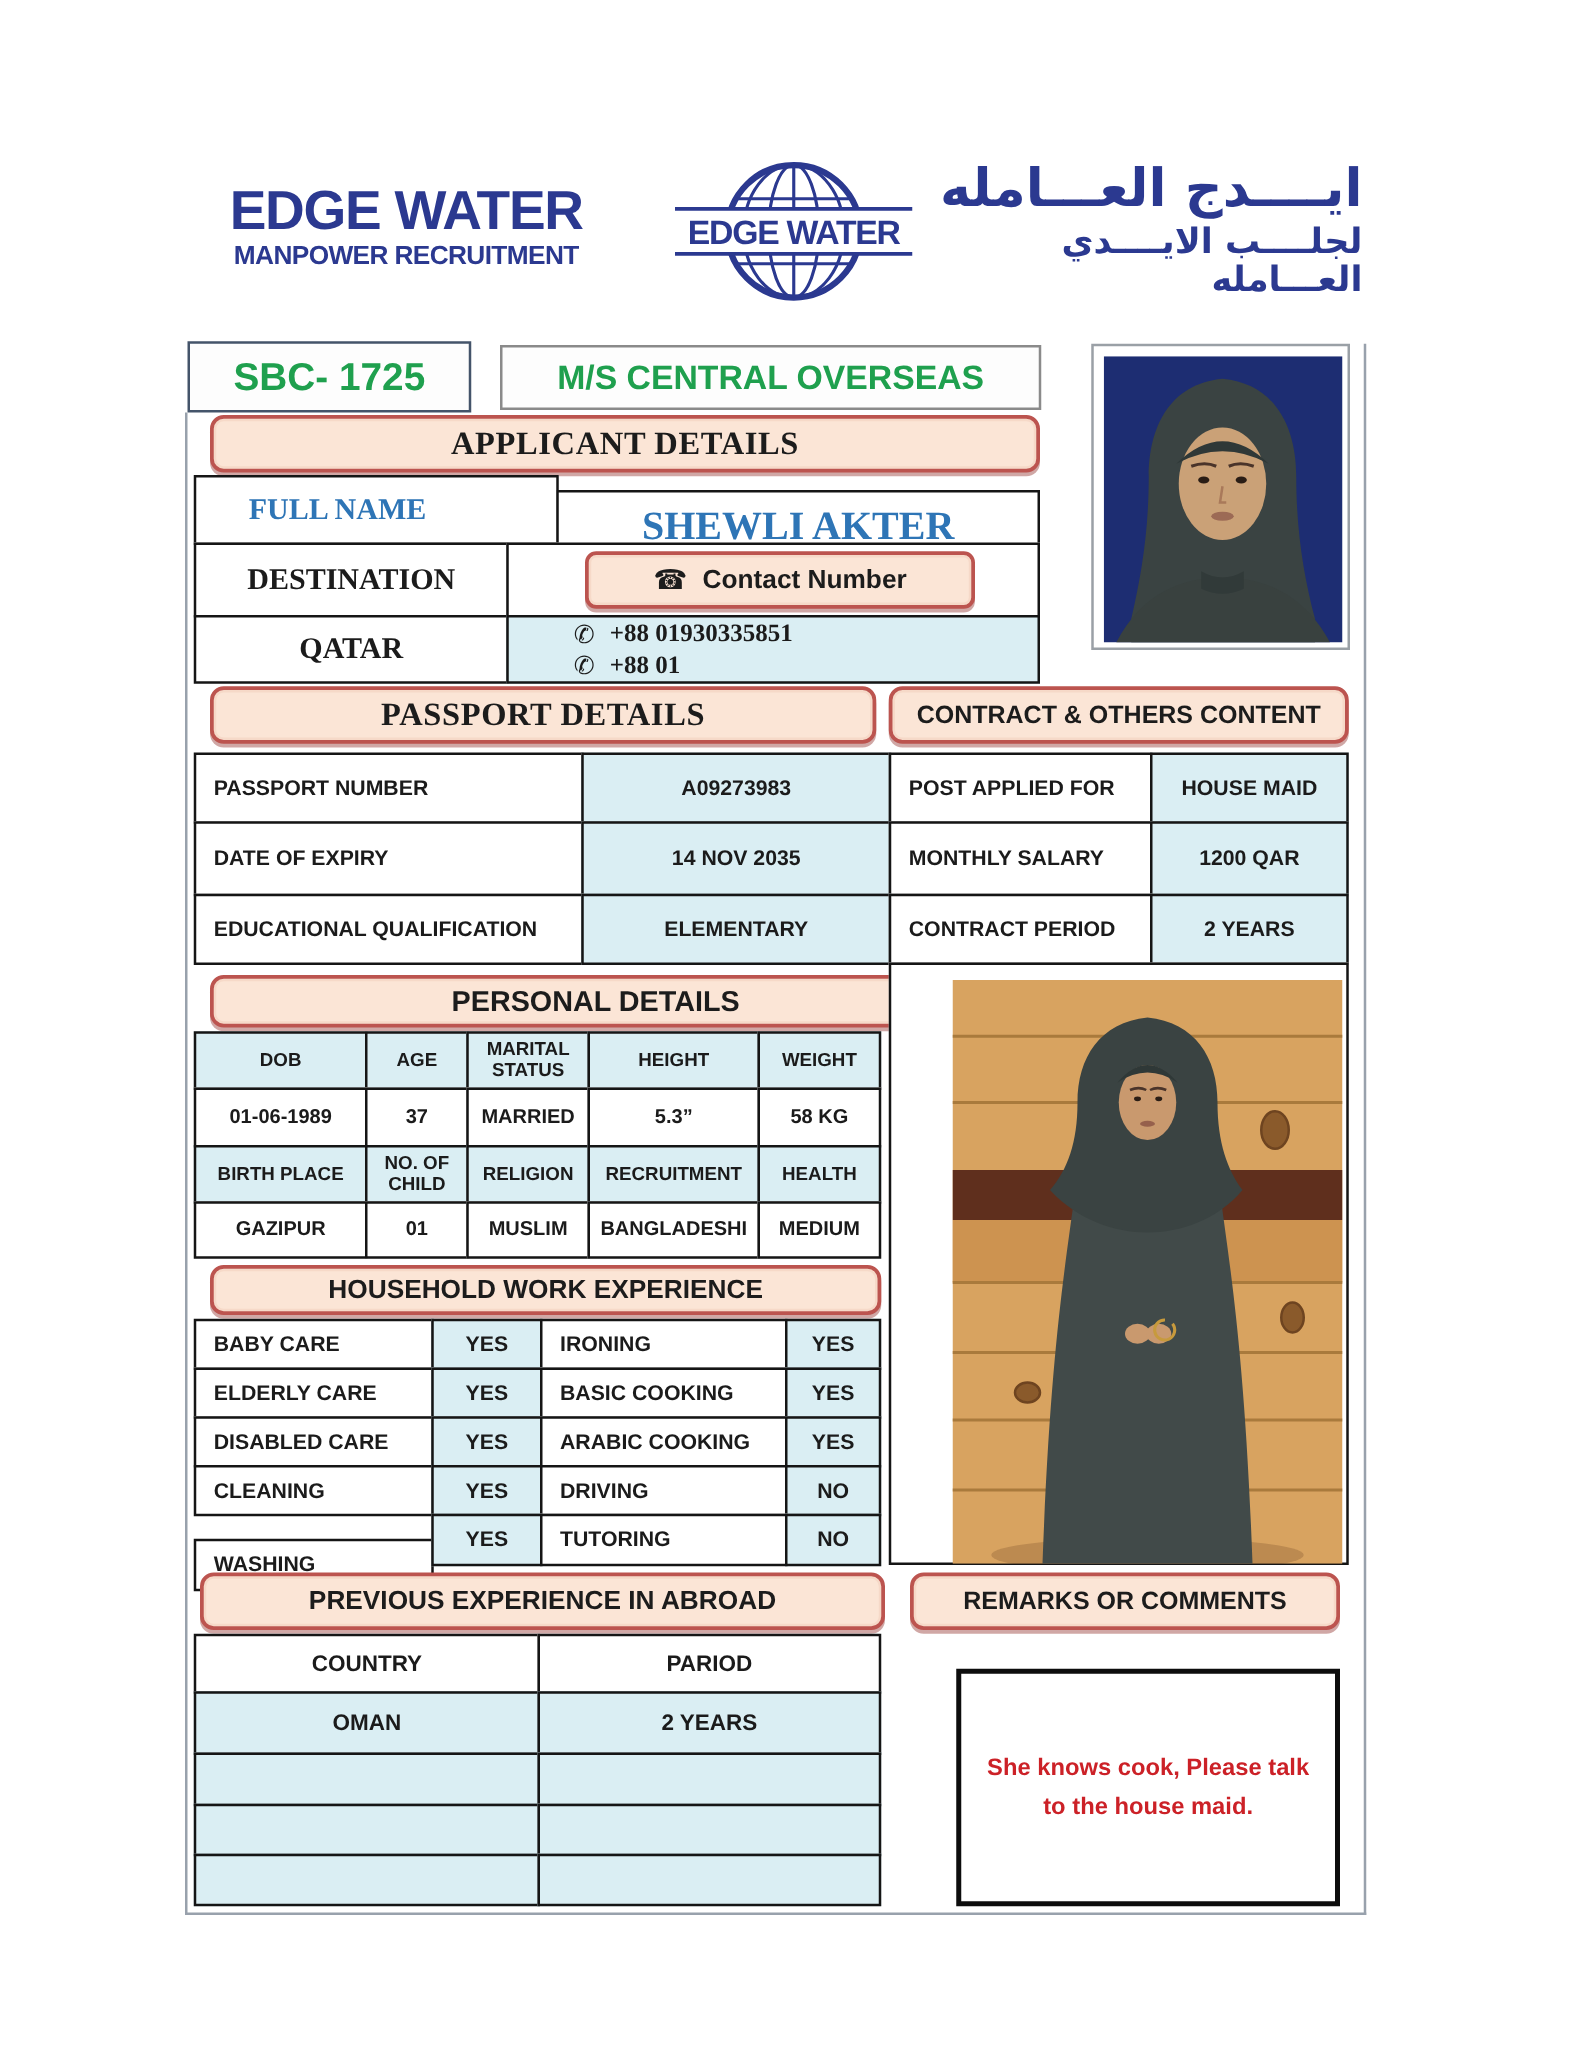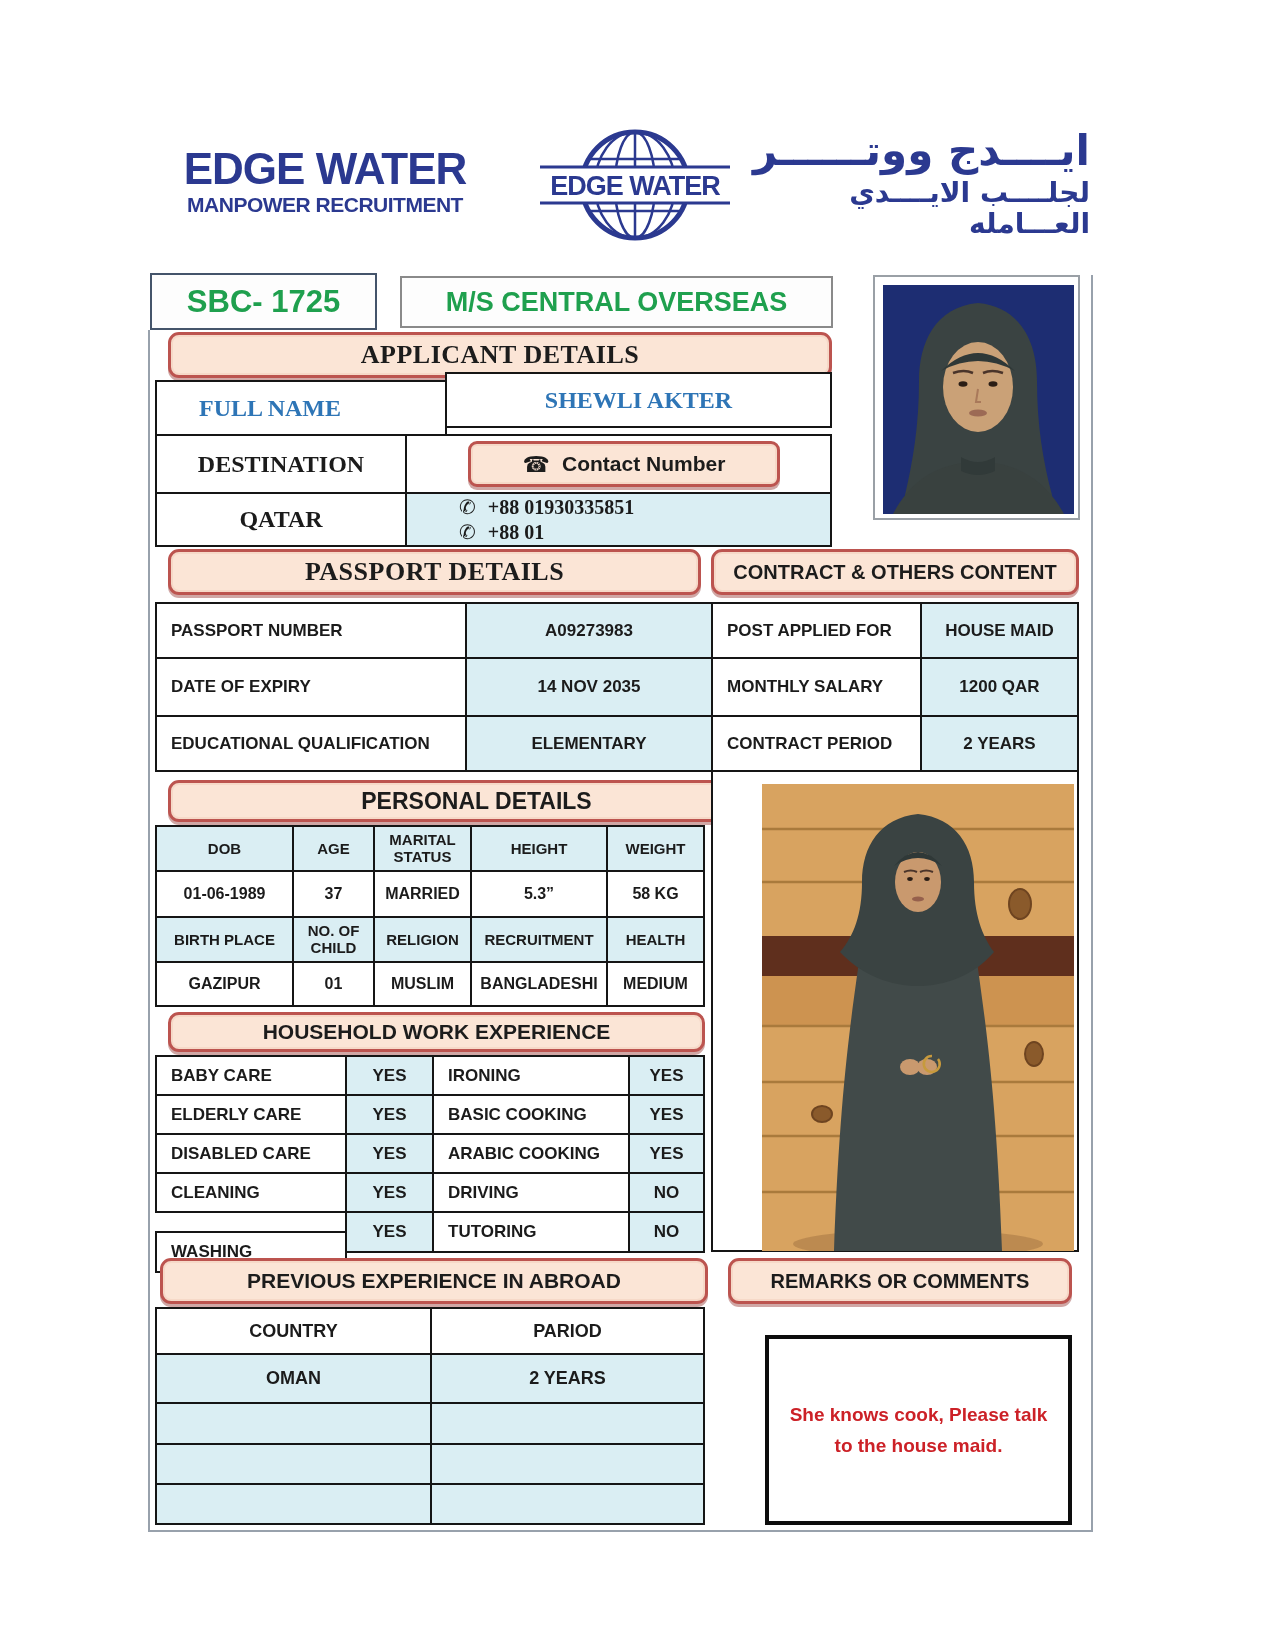--- a/index.html
+++ b/index.html
@@ -54,21 +54,21 @@
         <line x1="95" y1="10" x2="95" y2="116"></line>
       </g>
       <rect x="0" y="45" width="190" height="36" fill="#ffffff"></rect>
       <line x1="0" y1="45" x2="190" y2="45" stroke="#2b3990" stroke-width="3"></line>
       <line x1="0" y1="81" x2="190" y2="81" stroke="#2b3990" stroke-width="3"></line>
       <text x="95" y="73" text-anchor="middle" font-family="Liberation Sans, sans-serif" font-size="27" font-weight="bold" fill="#2b3990" letter-spacing="-1">EDGE WATER</text>
     </svg>
   </div>
 
   <div class="abs arabic" style="left:750px;top:128px;width:340px;">
-    <div style="font-size:42px;">ايــــدج ووتــــــر</div>
+    <div style="font-size:42px;">ايــــدج العـــامله</div>
     <div style="font-size:28px;margin-top:4px;">لجلــــب الايــــدي العـــامله</div>
   </div>
 
   <div class="frame-line" style="left:148px;top:330px;width:2px;height:1202px;"></div>
   <div class="frame-line" style="left:148px;top:1530px;width:945px;height:2px;"></div>
   <div class="frame-line" style="left:1091px;top:275px;width:2px;height:1257px;"></div>
 
   <div class="abs" style="left:150px;top:273px;width:227px;height:57px;border:2.5px solid #44546a;background:#fdfdfd;
        display:flex;align-items:center;justify-content:center;">
     <span class="green" style="font-size:31px;font-weight:bold;">SBC- 1725</span>
@@ -96,21 +96,21 @@
     </svg>
   </div>
 
   <div class="bar serif" style="left:168px;top:332px;width:664px;height:46px;font-size:26px;letter-spacing:0.5px;">
     <span>APPLICANT DETAILS</span>
   </div>
 
   <div class="cell serif blueTxt" style="left:155px;top:380px;width:292px;height:56px;font-size:24px;justify-content:flex-start;padding-left:42px;">
     <span>FULL NAME</span>
   </div>
-  <div class="cell serif blueTxt" style="left:445px;top:372px;width:387px;height:56px;font-size:24px;">
+  <div class="cell serif blueTxt" style="left:445px;top:392px;width:387px;height:56px;font-size:32px;">
     <span>SHEWLI AKTER</span>
   </div>
 
   <div class="cell serif" style="left:155px;top:434px;width:252px;height:60px;font-size:24px;">
     <span>DESTINATION</span>
   </div>
   <div class="cell" style="left:405px;top:434px;width:427px;height:60px;"></div>
   <div class="bar" style="left:468px;top:441px;width:312px;height:46px;font-size:21px;border-radius:9px;gap:12px;">
     <span class="phone-glyph" style="font-size:22px;">☎</span>
     <span>Contact Number</span>

